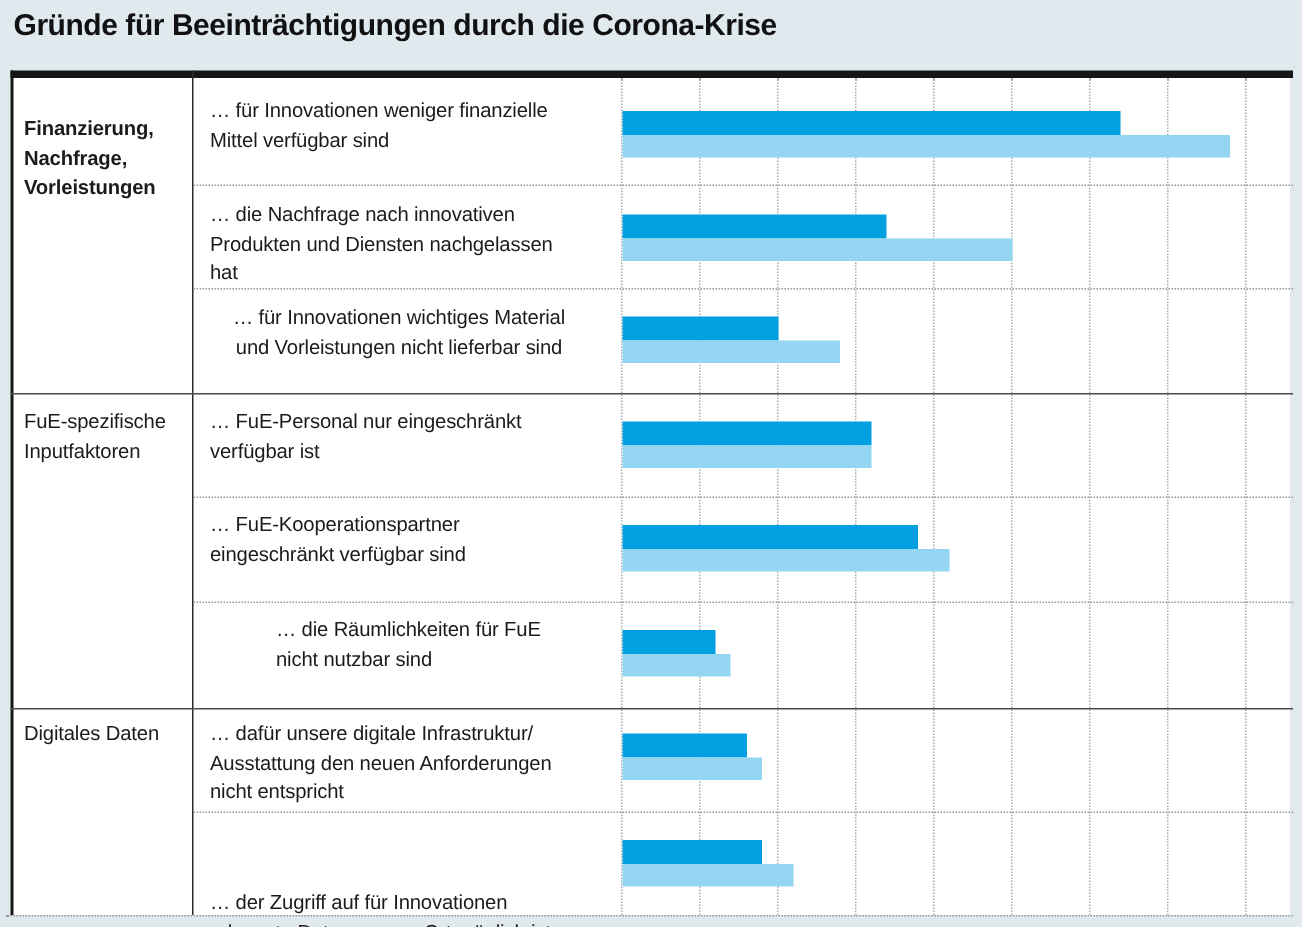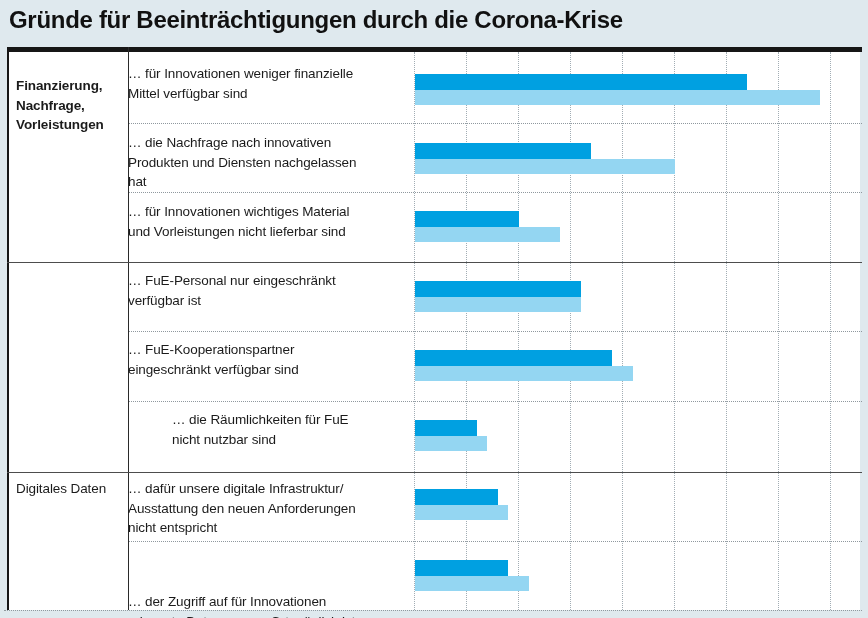--- a/index.html
+++ b/index.html
@@ -9,21 +9,21 @@
   }
   .page{
     position:relative;
     width:868px;height:618px;
     background:#dfe9ee;
     overflow:hidden;
   }
   .abs{position:absolute;}
   .title{
     position:absolute;left:9px;top:6px;
-    font-size:24px;font-weight:bold;color:#111;
+    font-size:20px;font-weight:bold;color:#111;
     letter-spacing:-0.3px;
     margin:0;
   }
   .chart-bg{
     background:#ffffff;
     left:7px;top:51px;width:853px;height:559px;
   }
   .top-rule{
     left:7px;top:47px;width:855px;height:4.5px;background:#161616;
   }
@@ -48,21 +48,21 @@
   .bottom-sep{
     height:0;border-top:1.5px dotted #8f989e;
     left:4px;width:858px;
   }
   .cat-label{
     left:16px;width:108px;
     font-size:13.5px;line-height:19.5px;color:#1b1b1b;
     white-space:pre-line;letter-spacing:-0.1px;
   }
   .row-label{
-    left:128px;width:252px;
+    left:140px;width:252px;
     font-size:13.5px;line-height:19.5px;color:#1b1b1b;
     white-space:pre-line;letter-spacing:-0.1px;
   }
   .bar{height:15.5px;left:414.5px;}
 </style>
 </head>
 <body>
 
 <div class="page">
   <h1 class="title">Gründe für Beeinträchtigungen durch die Corona-Krise</h1>
@@ -93,24 +93,26 @@
 Vorleistungen</div>
     <div class="abs row-label" style="top: 64px;">… für Innovationen weniger finanzielle
 Mittel verfügbar sind</div>
     <div class="abs bar" style="top: 74px; width: 332.8px; background: rgb(0, 160, 225);"></div>
     <div class="abs bar" style="top: 89.5px; width: 405.6px; background: rgb(148, 214, 242);"></div>
     <div class="abs row-label" style="top: 133px;">… die Nachfrage nach innovativen
 Produkten und Diensten nachgelassen
 hat</div>
     <div class="abs bar" style="top: 143px; width: 176.8px; background: rgb(0, 160, 225);"></div>
     <div class="abs bar" style="top: 158.5px; width: 260px; background: rgb(148, 214, 242);"></div>
-    <div class="abs row-label" style="top: 202px;">… für Innovationen wichtiges Material
+    <div class="abs row-label" style="top: 202px; text-align: center;">… für Innovationen wichtiges Material
 und Vorleistungen nicht lieferbar sind</div>
     <div class="abs bar" style="top: 211px; width: 104px; background: rgb(0, 160, 225);"></div>
     <div class="abs bar" style="top: 226.5px; width: 145.6px; background: rgb(148, 214, 242);"></div>
+    <div class="abs cat-label" style="top: 271px;">FuE-spezifische
+Inputfaktoren</div>
     <div class="abs row-label" style="top: 271px;">… FuE-Personal nur eingeschränkt
 verfügbar ist</div>
     <div class="abs bar" style="top: 281px; width: 166.4px; background: rgb(0, 160, 225);"></div>
     <div class="abs bar" style="top: 296.5px; width: 166.4px; background: rgb(148, 214, 242);"></div>
     <div class="abs row-label" style="top: 340px;">… FuE-Kooperationspartner
 eingeschränkt verfügbar sind</div>
     <div class="abs bar" style="top: 350px; width: 197.6px; background: rgb(0, 160, 225);"></div>
     <div class="abs bar" style="top: 365.5px; width: 218.4px; background: rgb(148, 214, 242);"></div>
     <div class="abs row-label" style="top: 410px; margin-left: 44px;">… die Räumlichkeiten für FuE
 nicht nutzbar sind</div>

